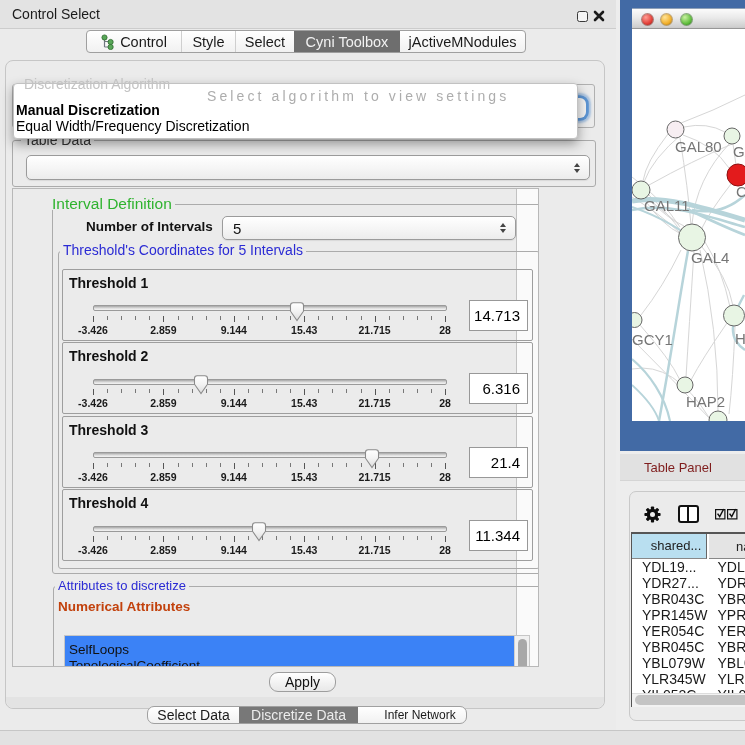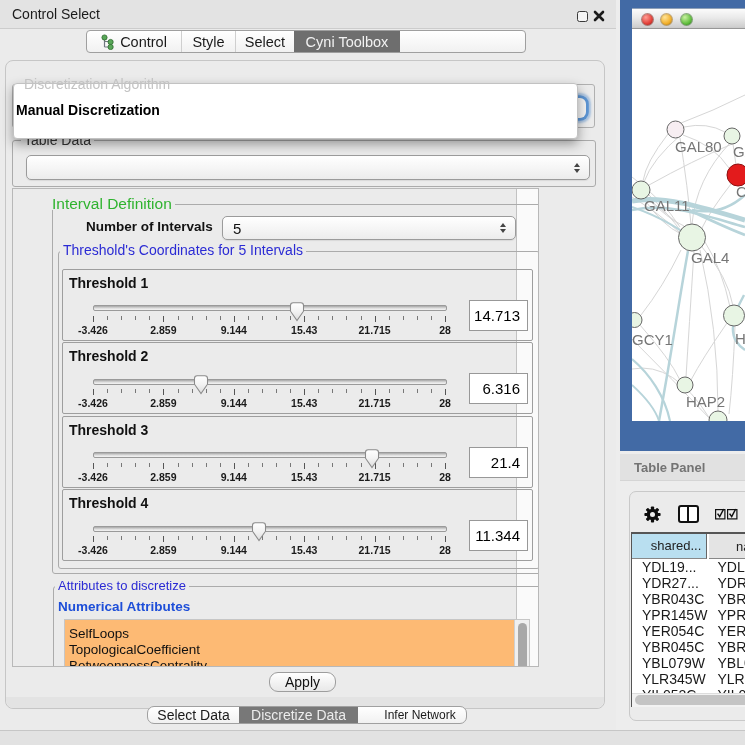--- a/index.html
+++ b/index.html
@@ -36,32 +36,35 @@
       <path d="M3.5 4 L3.5 13 M3.5 7.5 L9 7.5 M3.5 13 L9 13" stroke="#707880" stroke-width="1.2" fill="none"></path>
       <circle cx="3.5" cy="3.5" r="2.6" fill="#58a758" stroke="#2e6b2e" stroke-width="0.8"></circle>
       <circle cx="9.6" cy="8" r="2.6" fill="#58a758" stroke="#2e6b2e" stroke-width="0.8"></circle>
       <circle cx="9.6" cy="13" r="2.6" fill="#58a758" stroke="#2e6b2e" stroke-width="0.8"></circle>
     </svg>
     <span style="font-size:14.5px;color:#1a1a1a;">Control</span>
     </div>
   <div style="width:53px;display:flex;align-items:center;justify-content:center;border-right:1px solid #cfcfcf;font-size:14.5px;color:#1a1a1a;">Style</div>
   <div style="width:58px;display:flex;align-items:center;justify-content:center;font-size:14.5px;color:#1a1a1a;">Select</div>
   <div style="width:106px;display:flex;align-items:center;justify-content:center;background:#6e6e6e;font-size:14.5px;color:#f2f2f2;">Cyni Toolbox</div>
+  <div style="flex:1;display:flex;align-items:center;justify-content:center;font-size:14.5px;color:#1a1a1a;">jActiveMNodules</div>
 </div>
 
 <div class="gbox" style="left:12px;top:84px;width:581px;height:42px;border-color:#b0b0b0;"></div>
 
 <div class="abs" style="left:550px;top:97.5px;width:36px;height:20.5px;border-radius:6px;background:#f4f4f4;box-shadow:0 0 0 2.8px #5d95d3, 0 0 2px 4.2px rgba(93,149,211,0.45);"></div>
 <div class="abs" style="left:570px;top:99px;width:7px;height:16px;">
  <div style="margin:0 auto 2px;width:0;height:0;border-left:3.5px solid transparent;border-right:3.5px solid transparent;border-bottom:4px solid #bbb;"></div>
  <div style="margin:0 auto;width:0;height:0;border-left:3.5px solid transparent;border-right:3.5px solid transparent;border-top:4px solid #bbb;"></div>
 </div>
 
 <div class="abs" style="left:13px;top:83px;width:565px;height:56px;background:#ffffff;border:1px solid #c2c2c2;border-radius:4px;box-shadow:0 5px 12px rgba(0,0,0,0.38);box-sizing:border-box;z-index:10;">
+  <div style="position:absolute;left:193px;top:4px;font-size:14px;letter-spacing:3.1px;color:#adadad;">Select algorithm to view settings</div>
   <div style="position:absolute;left:2px;top:18px;font-size:14px;font-weight:bold;color:#000;">Manual Discretization</div>
+  <div style="position:absolute;left:2px;top:33.5px;font-size:14px;color:#000;">Equal Width/Frequency Discretization</div>
 </div>
 <div class="abs" style="left:24px;top:76px;font-size:14px;color:#c3c3c3;z-index:11;">Discretization Algorithm</div>
 
 <div class="gbox" style="left:12px;top:140px;width:582px;height:45px;"></div>
 <div class="abs grouplbl" style="left:21px;top:134px;color:#333;">Table Data</div>
 <div class="combo" style="left:26px;top:155px;width:562px;height:23px;">
     <div class="arr"></div>
 </div>
 
 <div class="abs" style="left:12px;top:188px;width:527px;height:479px;border:1px solid #b8b8b8;box-sizing:border-box;background:#ebebeb;overflow:hidden;" id="viewport">
@@ -260,22 +263,22 @@
 <stop offset="0" stop-color="#ffffff"></stop>
           <stop offset="0.5" stop-color="#f2f2f2"></stop>
           <stop offset="1" stop-color="#dcdcdc"></stop>
         </linearGradient>
       </defs>
     </svg>
   <div class="vbox" style="left:456px;top:331.0px;width:59px;height:31px;">11.344</div>
 
   <div class="gbox" style="left:40px;top:397px;width:491px;height:120px;"></div>
   <div class="abs grouplbl" style="left:42px;top:390px;color:#2b2bd4;font-size:13px;">Attributes to discretize</div>
-  <div class="abs" style="left:45px;top:410px;font-size:13.5px;font-weight:bold;color:#1d4ed8;">Numerical Attributes</div>
-  <div class="abs" style="left:51px;top:430px;width:466px;height:60px;background:#fdba74;border:1px solid #c6c6c6;box-sizing:border-box;">
+  <div class="abs" style="left:45px;top:410px;font-size:13.5px;font-weight:bold;color:#c2410c;">Numerical Attributes</div>
+  <div class="abs" style="left:51px;top:446px;width:466px;height:60px;background:#3b82f6;border:1px solid #c6c6c6;box-sizing:border-box;">
     <div style="position:absolute;left:4px;top:6px;font-size:13.5px;color:#111;">SelfLoops</div>
     <div style="position:absolute;left:4px;top:22px;font-size:13.5px;color:#111;">TopologicalCoefficient</div>
     <div style="position:absolute;left:4px;top:38px;font-size:13.5px;color:#111;">BetweennessCentrality</div>
     <div style="position:absolute;right:0;top:0;bottom:0;width:14px;background:#f0f0f0;border-left:1px solid #d0d0d0;"></div>
     <div style="position:absolute;right:2.5px;top:3px;width:9px;height:50px;border-radius:4.5px;background:#a8a8a8;"></div>
   </div>
 </div>
 
 <div class="abs" style="left:6px;top:697px;width:598px;height:11px;background:#e3e3e3;border-radius:0 0 8px 8px;"></div>
 
@@ -352,21 +355,21 @@
     <text x="12" y="182">GAL11</text>
     <text x="59" y="234">GAL4</text>
     <text x="0" y="316">GCY1</text>
     <text x="103" y="315">H</text>
     <text x="54" y="378">HAP2</text>
   </g>
 </svg>
 </div>
 
 <div class="abs" style="left:620px;top:454px;width:125px;height:27px;background:#e1e1e1;border-bottom:1px solid #d5d5d5;box-sizing:border-box;">
-  <div style="position:absolute;left:14px;top:6px;font-size:13px;color:#737373;font-weight:bold;">Table Panel</div>
+  <div style="position:absolute;left:24px;top:6px;font-size:13px;color:#7f1d1d;">Table Panel</div>
 </div>
 <div class="abs" style="left:629px;top:491px;width:130px;height:230px;background:#ebebeb;border:1px solid #c9c9c9;border-radius:7px;box-sizing:border-box;"></div>
 
 <svg class="abs" style="left:644px;top:506px;" width="17" height="17" viewBox="0 0 17 17">
   <g fill="#0d0d0d">
     <circle cx="8.5" cy="8.5" r="5.8"></circle>
     <g>
       <rect x="6.9" y="0.4" width="3.2" height="4.4" rx="0.8"></rect>
       <rect x="6.9" y="12.2" width="3.2" height="4.4" rx="0.8"></rect>
       <rect x="0.4" y="6.9" width="4.4" height="3.2" rx="0.8"></rect>

